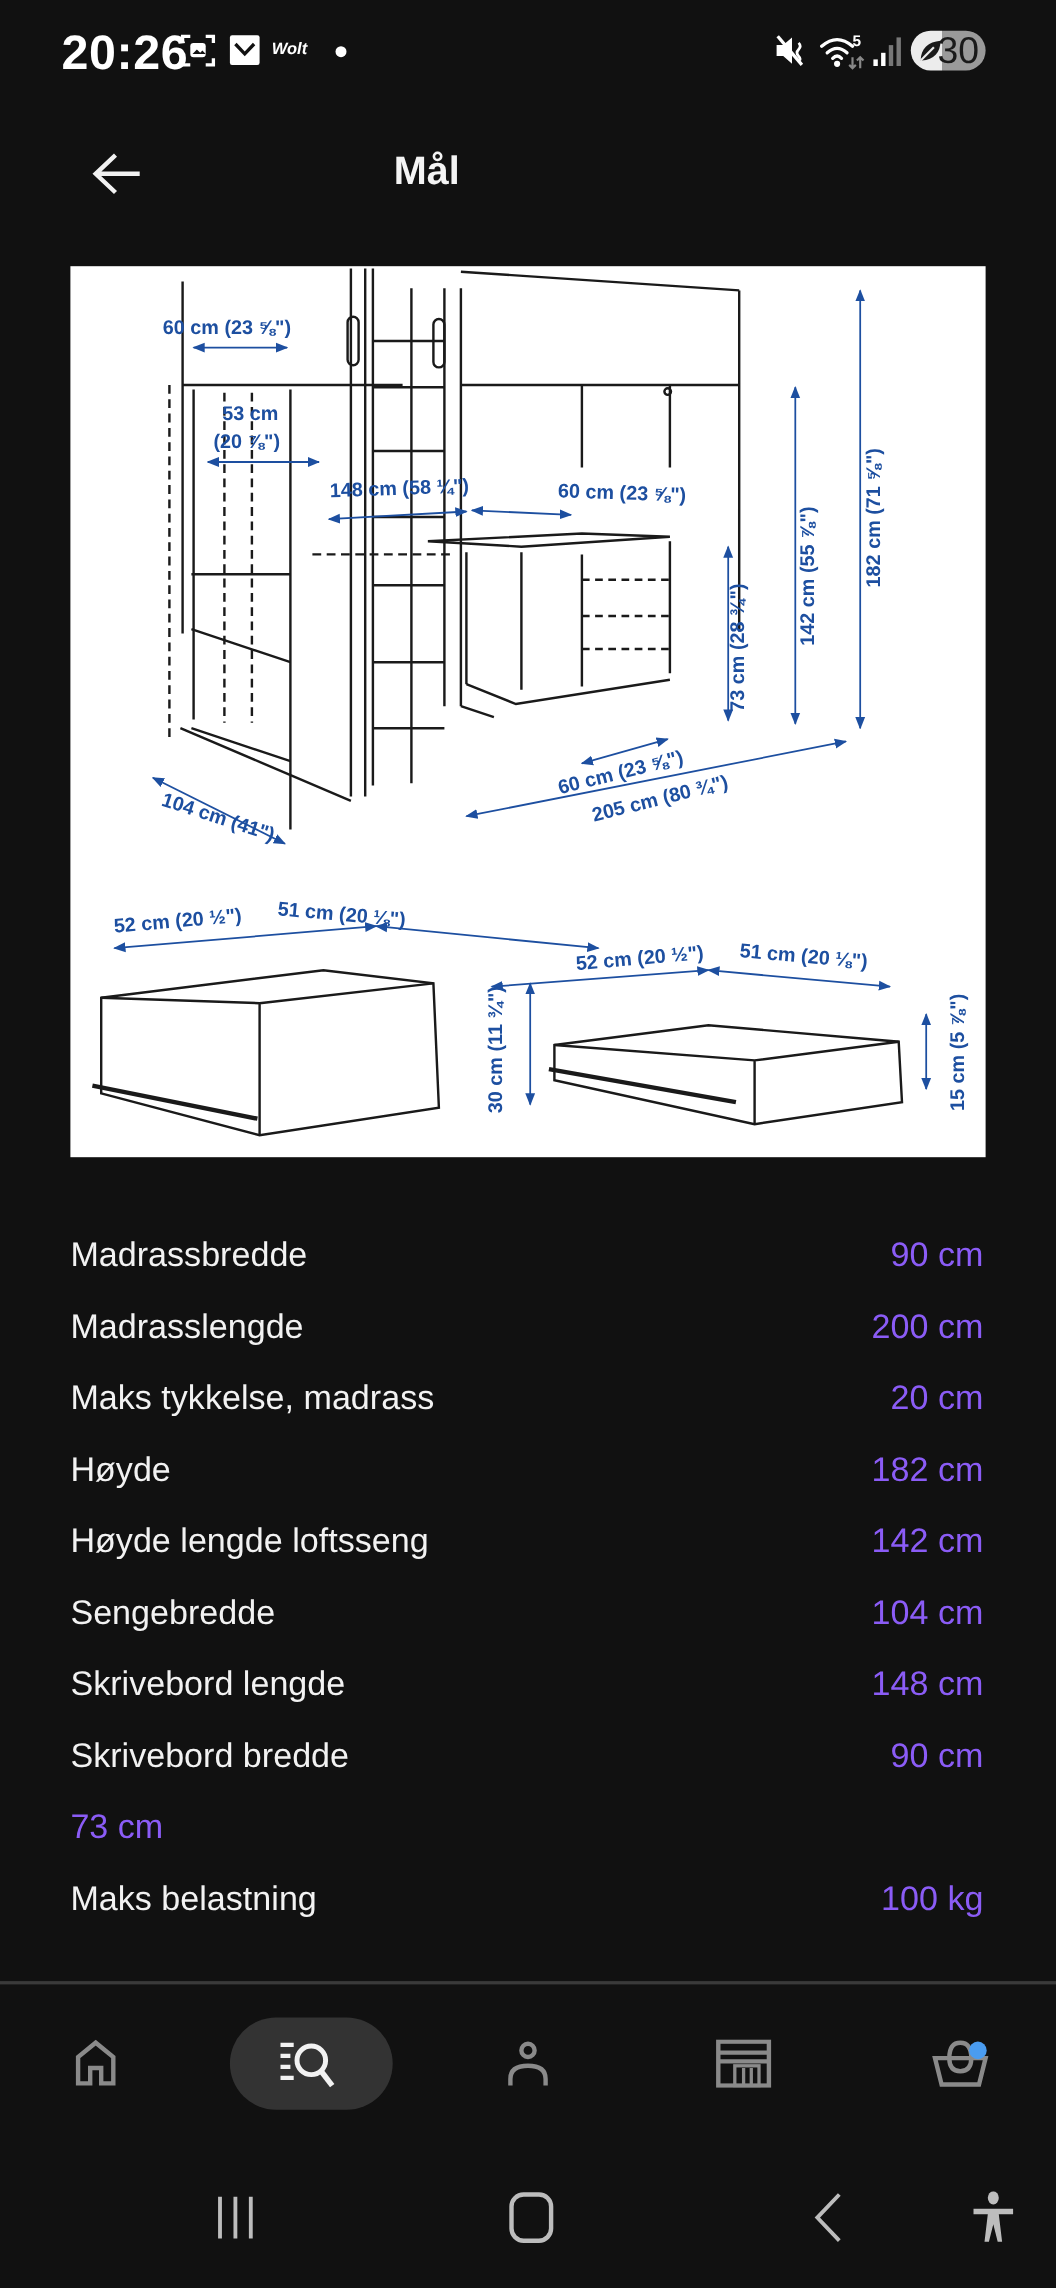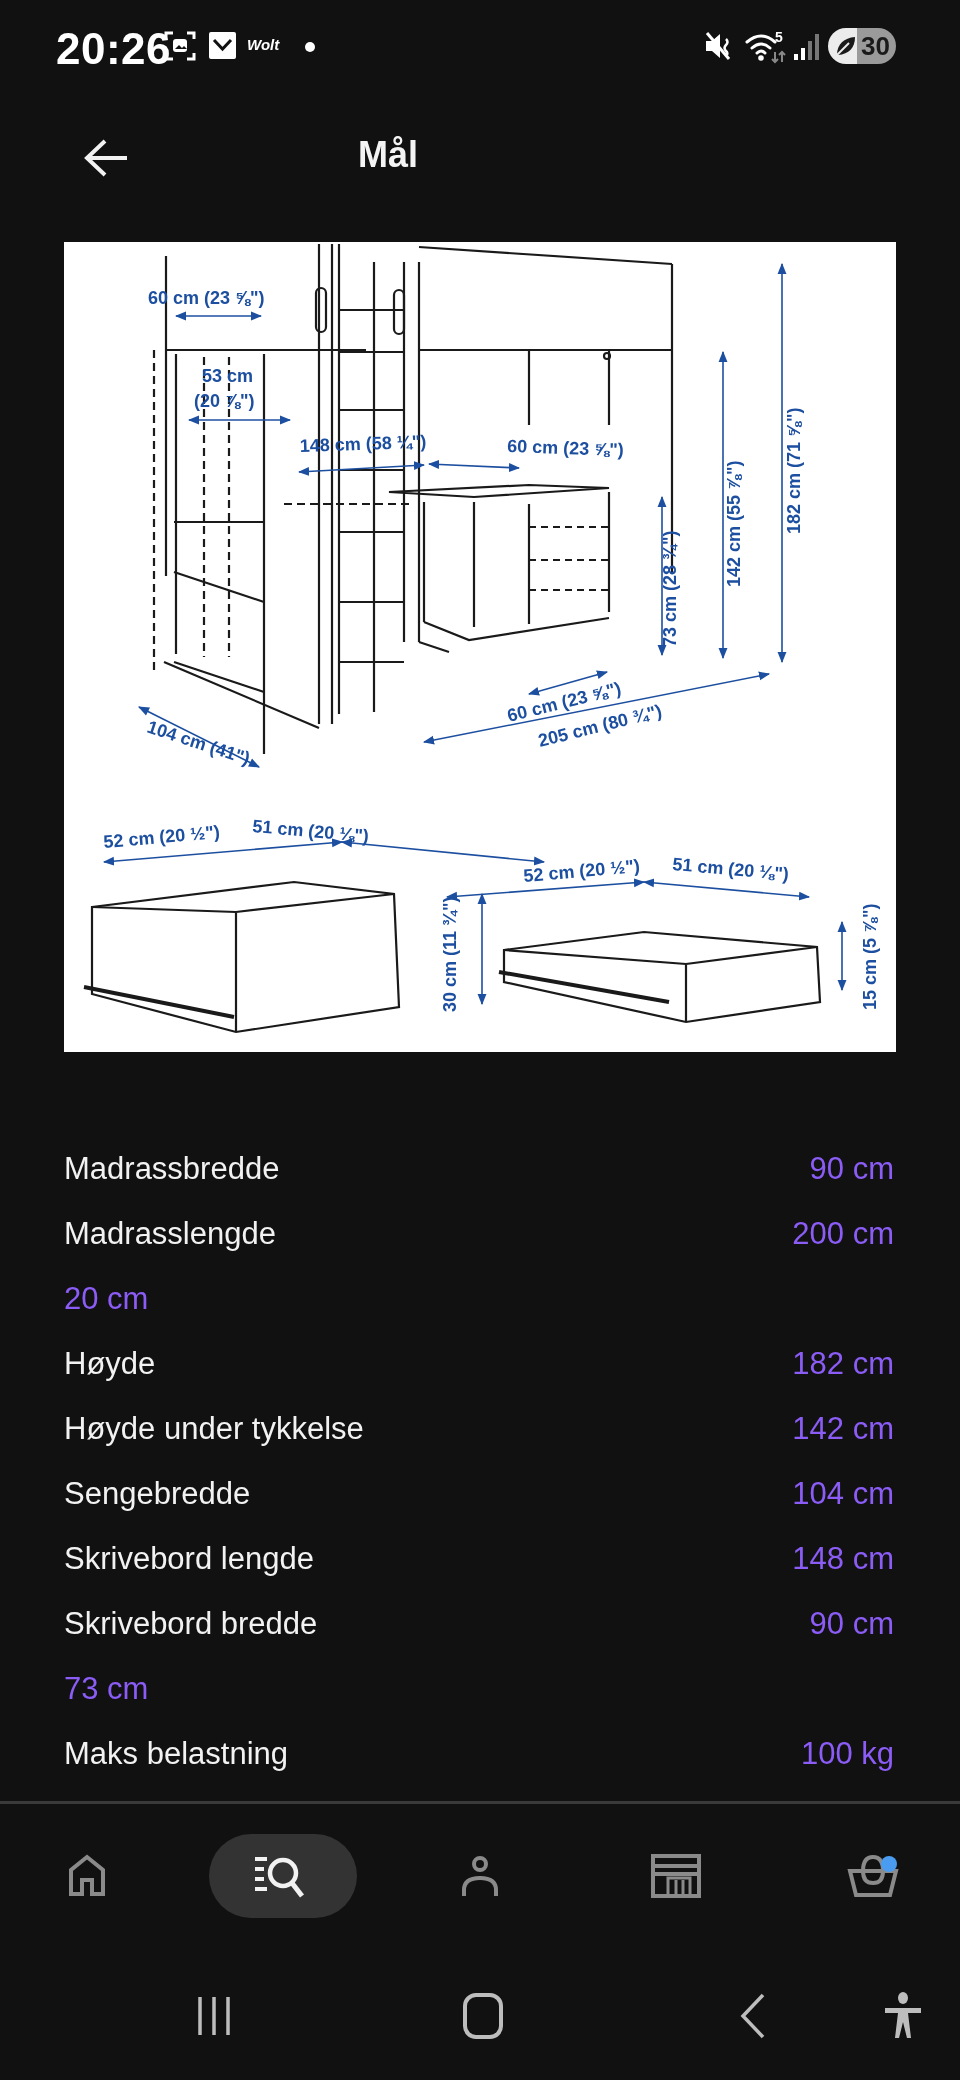--- a/index.html
+++ b/index.html
@@ -12,21 +12,21 @@
 
   
   .status-time { left:56px; top:24px; font-size:44px; font-weight:700; color:#fff; letter-spacing:0.5px; }
   .sb-icon { top:30px; }
   .wolt { left:247px; top:36px; font-size:15px; font-style:italic; font-weight:700; color:#fff; }
   .dot { left:305px; top:42px; width:10px; height:10px; border-radius:50%; background:#fff; }
   .battery {
     left:828px; top:28px; width:68px; height:36px; border-radius:18px;
     background:linear-gradient(90deg,#ececec 0 42%,#9a9a9a 42% 100%);
     display:flex; align-items:center; justify-content:flex-end; padding-right:6px; box-sizing:border-box;
-    font-size:26px; font-weight:700; color:#1a1a1a;
+    font-size:34px; font-weight:400; color:#1a1a1a;
   }
   .battery .leaf { position:absolute; left:6px; top:7px; }
 
   
   .back-btn { left:78px; top:132px; width:56px; height:52px; display:flex; align-items:center; justify-content:center; cursor:pointer; }
   .title { left:0; width:776px; top:134px; text-align:center; font-size:36px; font-weight:700; color:#f4f4f4; }
 
   
   .diagram { left:64px; top:242px; width:832px; height:810px; background:#ffffff; overflow:hidden; }
   .diagram svg { display:block; }
@@ -194,38 +194,39 @@
       <text x="188" y="590" transform="rotate(5 188 590)">51 cm (20 ⅛")</text>
       <text x="392" y="770" transform="rotate(-90 392 770)">30 cm (11 ¾")</text>
       <text x="460" y="640" transform="rotate(-5 460 640)">52 cm (20 ½")</text>
       <text x="608" y="628" transform="rotate(5 608 628)">51 cm (20 ⅛")</text>
       <text x="812" y="768" transform="rotate(-90 812 768)">15 cm (5 ⅞")</text>
     </g>
   </svg>
 </div>
 
 <div class="abs specs-clip">
-  <div class="abs specs" style="top:36px;">
+  <div class="abs specs" style="top:8px;">
     <div class="spec-row">
         <span class="spec-label">Madrassbredde</span>
         <span class="spec-value">90 cm</span>
       </div>
     <div class="spec-row">
         <span class="spec-label">Madrasslengde</span>
         <span class="spec-value">200 cm</span>
       </div>
     <div class="spec-row">
+        <span class="spec-label">Maks tykkelse, madrass</span>
         <span class="spec-value">20 cm</span>
       </div>
     <div class="spec-row">
         <span class="spec-label">Høyde</span>
         <span class="spec-value">182 cm</span>
       </div>
     <div class="spec-row">
-        <span class="spec-label">Høyde under tykkelse</span>
+        <span class="spec-label">Høyde lengde loftsseng</span>
         <span class="spec-value">142 cm</span>
       </div>
     <div class="spec-row">
         <span class="spec-label">Sengebredde</span>
         <span class="spec-value">104 cm</span>
       </div>
     <div class="spec-row">
         <span class="spec-label">Skrivebord lengde</span>
         <span class="spec-value">148 cm</span>
       </div>

